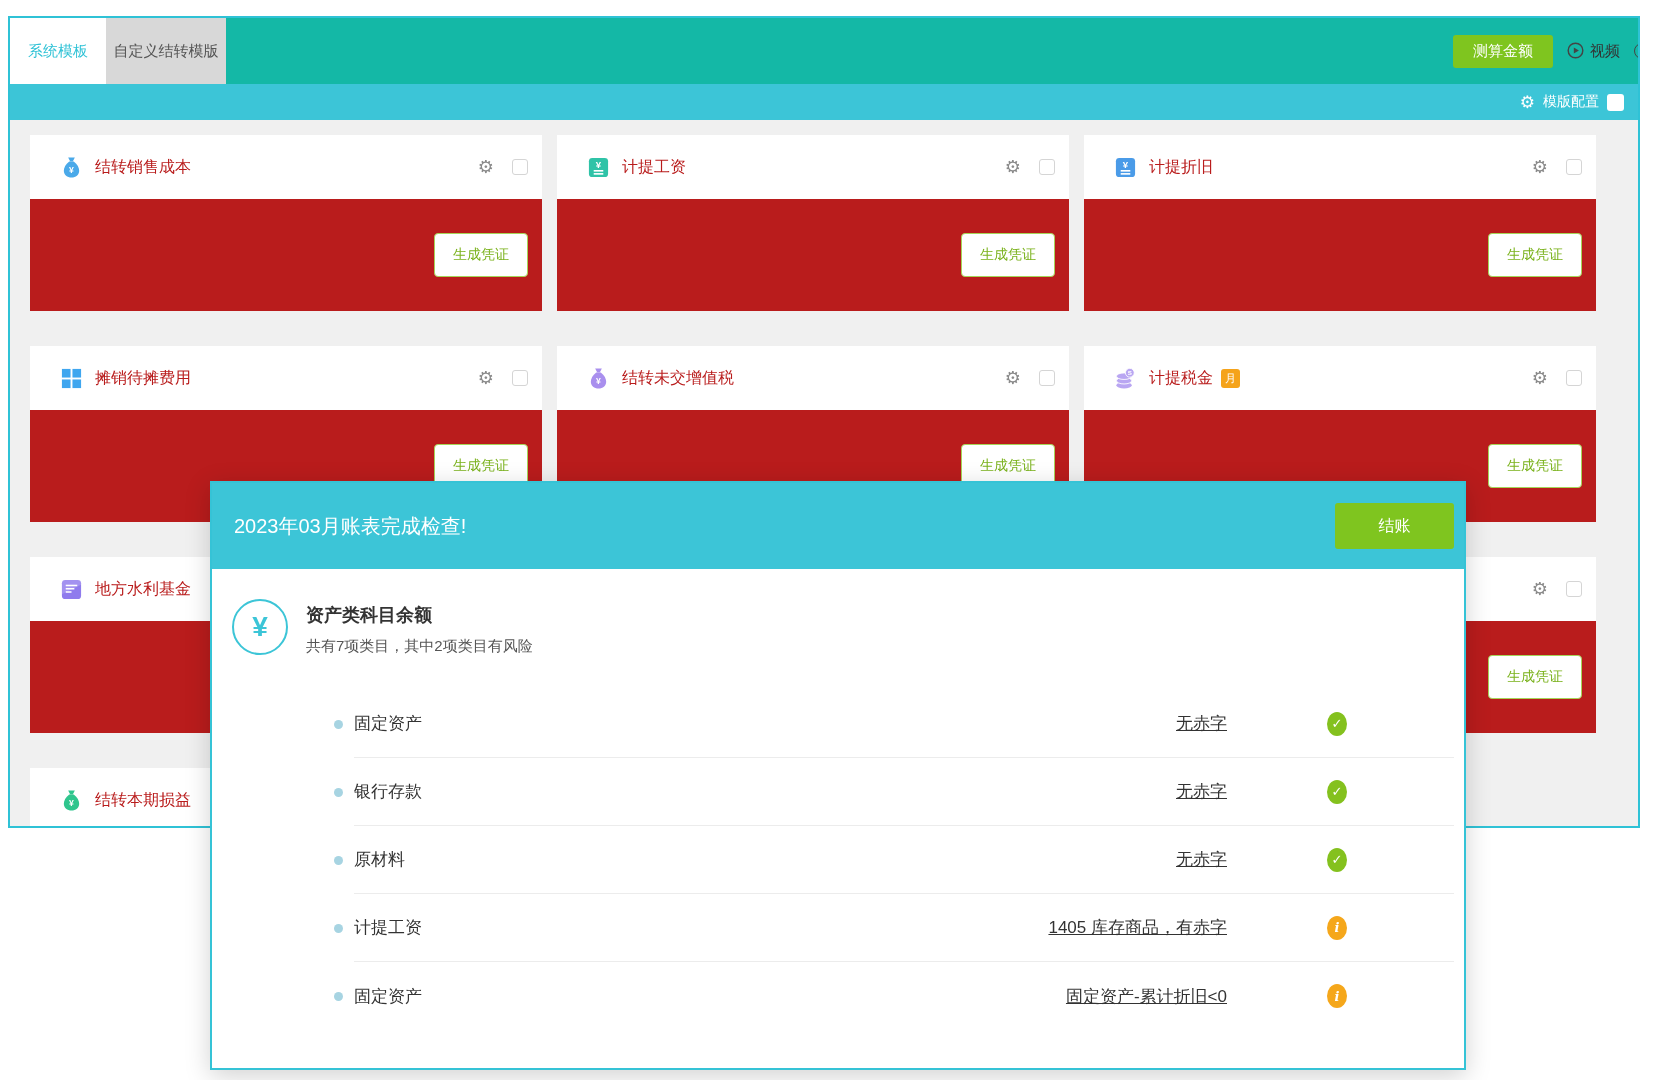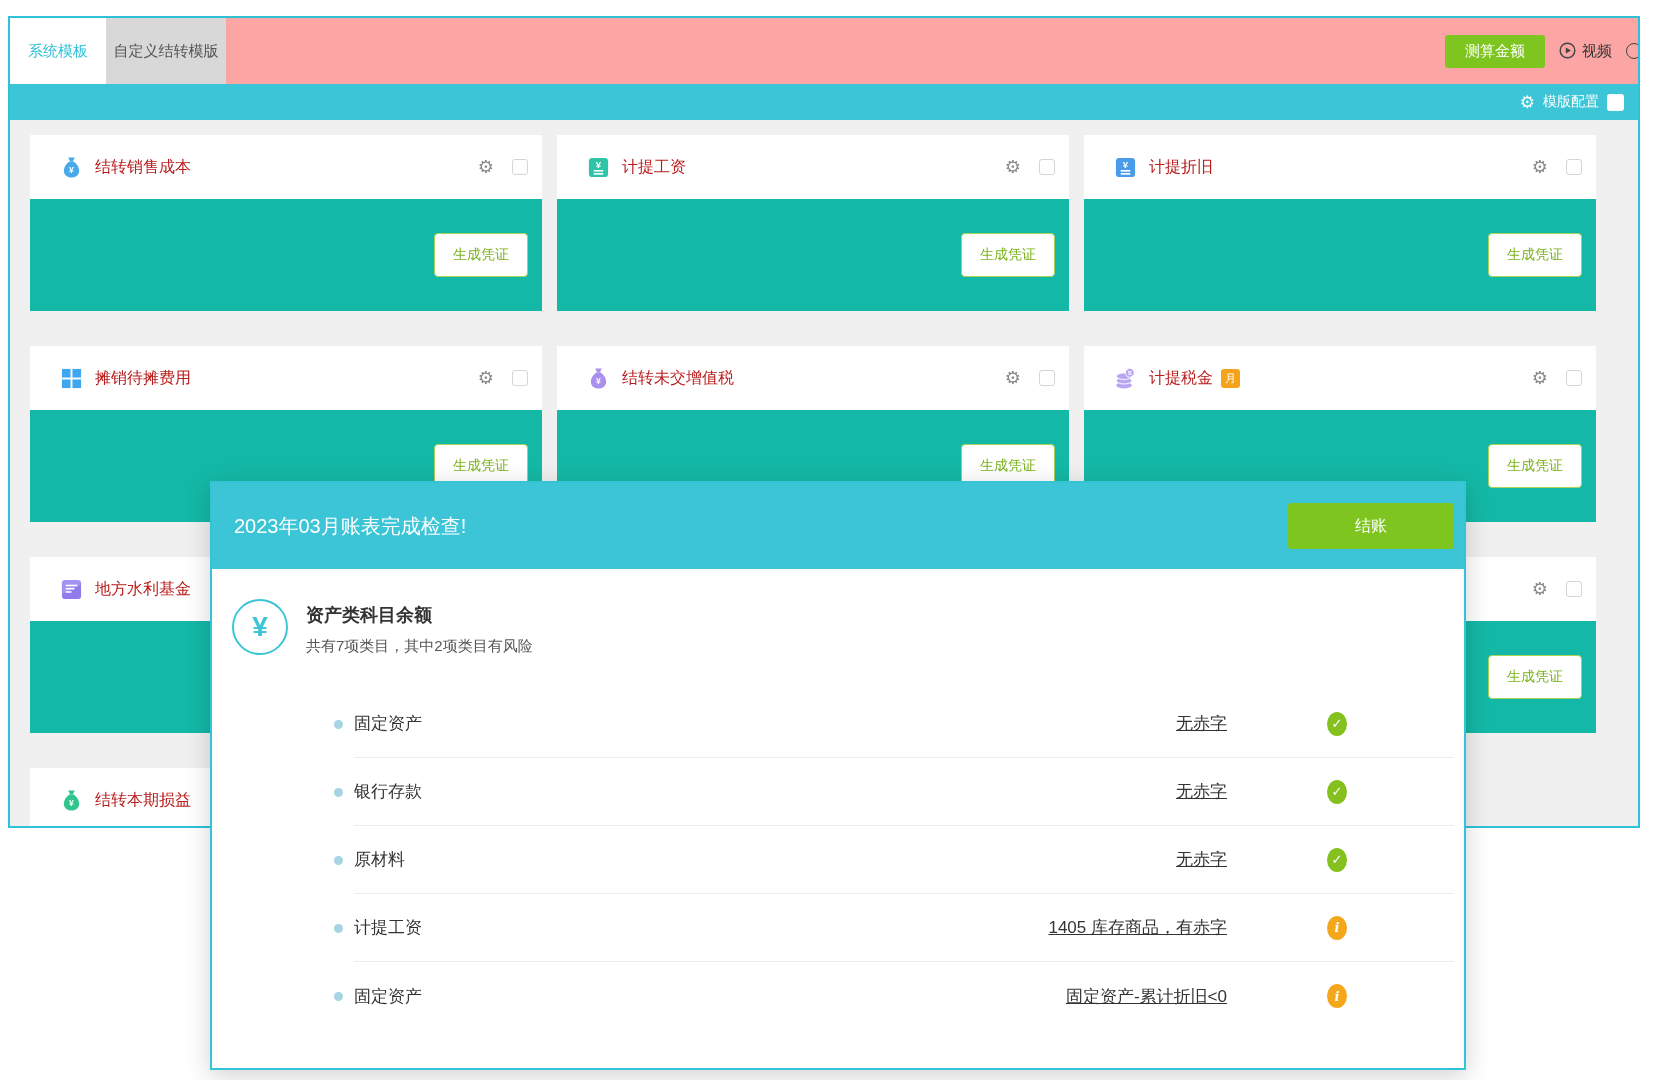--- a/index.html
+++ b/index.html
@@ -4,25 +4,25 @@
 <style>
   * { margin:0; padding:0; box-sizing:border-box; }
   html,body { width:1654px; height:1080px; background:#fff; overflow:hidden;
     font-family:"Liberation Sans","DejaVu Sans",sans-serif; }
 
   
   .frame { position:absolute; left:8px; top:16px; width:1632px; height:812px;
     border:2px solid #2fc2d6; background:#f0f0f0; overflow:hidden; }
 
   
-  .tabbar { height:66px; background:#fca5a5; display:flex; align-items:stretch; }
+  .tabbar { height:66px; background:#14b8a6; display:flex; align-items:stretch; }
   .tab { display:flex; align-items:center; justify-content:center; font-size:15px; cursor:pointer; }
   .tab.active { width:96px; background:#fff; color:#2fc2d6; }
   .tab.inactive { width:120px; background:#d8d8d8; color:#555; }
-  .tabbar-right { margin-left:auto; display:flex; align-items:center; gap:14px; padding-right:8px; }
+  .tabbar-right { margin-left:auto; display:flex; align-items:center; gap:14px; padding-right:0; }
   .btn-calc { width:100px; height:33px; background:#7fc51f; color:#fff; border:none;
     border-radius:3px; font-size:15px; cursor:pointer; font-family:inherit; }
   .video-link { display:flex; align-items:flex-start; gap:6px; font-size:15px; color:#333; cursor:pointer; }
   .icon-play { width:17px; height:17px; }
   .icon-partial-circle { width:16px; height:16px; border:1.6px solid #444; border-radius:50%;
     margin-right:-12px; flex:none; }
 
   
   .tealbar { height:36px; background:#3cc5d7; display:flex; align-items:center;
     justify-content:flex-end; gap:8px; padding-right:14px; color:#fff; }
@@ -33,37 +33,37 @@
   .cfg-checkbox { width:17px; height:17px; background:#fff; border:none; border-radius:3px; cursor:pointer; }
 
   
   .content { position:relative; width:100%; height:706px; }
   .card { position:absolute; width:512px; height:176px; background:#fff; }
   .card-header { height:64px; display:flex; align-items:center; padding:0 14px 0 30px; }
   .card-title { font-size:16px; color:#b91c1c; margin-left:12px; }
   .card-header .gear { margin-left:auto; }
   .checkbox { width:16px; height:16px; background:#fff; border:1px solid #d5d5d5;
     border-radius:3px; margin-left:18px; cursor:pointer; flex:none; }
-  .card-body { position:relative; height:112px; background:#14b8a6; }
+  .card-body { position:relative; height:112px; background:#b91c1c; }
   .btn-voucher { position:absolute; right:14px; top:34px; height:44px; padding:0 18px;
     background:#fff; border:1px solid #a6d357; border-radius:4px; color:#7ab21c;
     font-size:14px; cursor:pointer; font-family:inherit; }
   .badge-month { display:inline-flex; align-items:center; justify-content:center;
     width:19px; height:19px; margin-left:8px; background:#f5a31a; border-radius:3px;
     color:#fff; font-size:11px; }
   .card-icon { flex:none; }
 
   
   .dialog { position:absolute; left:210px; top:473px; width:1256px; height:589px;
     background:#fff; border:2px solid #35c3d6; box-shadow:0 6px 24px rgba(0,0,0,.18); z-index:10;margin-top:8px; }
   .dlg-header { height:86px; background:#3cc5d7; display:flex; align-items:center;
     padding:0 10px 0 22px; }
   .dlg-title { color:#fff; font-size:20px; }
   .dlg-buttons { margin-left:auto; display:flex; gap:22px; }
-  .btn-settle { width:166px; height:46px; background:#7fc51f; border:none; border-radius:3px;
+  .btn-settle { width:119px; height:46px; background:#7fc51f; border:none; border-radius:3px;
     color:#fff; font-size:16px; cursor:pointer; font-family:inherit; }
   .btn-settle.wide { width:156px; }
   .dlg-summary { display:flex; padding:30px 0 0 20px; }
   .yen-circle { width:56px; height:56px; border:2px solid #3cc5d7; border-radius:50%;
     display:flex; align-items:center; justify-content:center; color:#3cc5d7;
     font-size:28px; font-weight:bold; flex:none; }
   .summary-text { margin-left:18px; }
   .summary-title { font-size:18px; font-weight:bold; color:#333; margin-top:4px; }
   .summary-sub { font-size:15px; color:#555; margin-top:10px; }
   .dlg-rows { margin:34px 10px 0 142px; }

